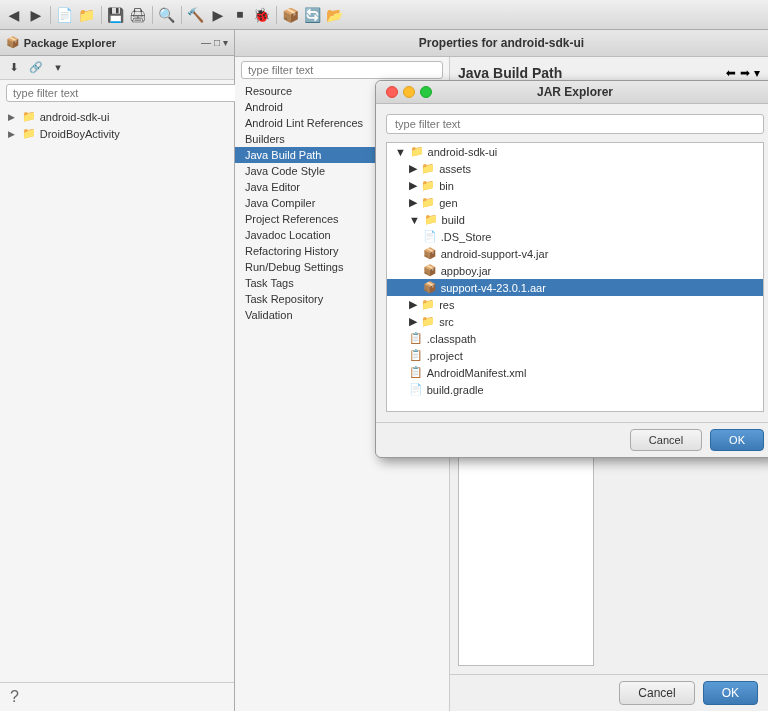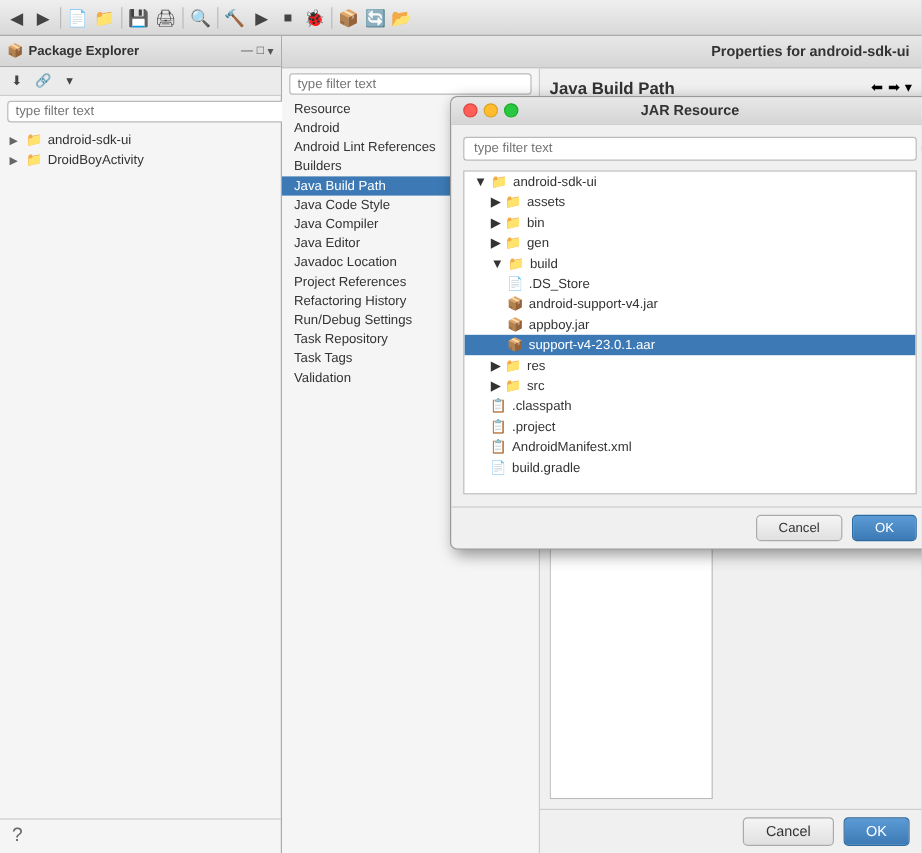--- a/index.html
+++ b/index.html
@@ -125,21 +125,21 @@
       position: absolute;
       top: 0; left: 0; right: 0; bottom: 0;
       background: #f0f0f0;
       display: flex;
       flex-direction: column;
     }
     .dialog-titlebar {
       background: linear-gradient(to bottom, #e8e8e8, #d5d5d5);
       border-bottom: 1px solid #bbb;
       padding: 6px 10px;
-      text-align: right;
+      text-align: center;
       font-size: 12px;
       color: #333;
       font-weight: bold;
     }
     .dialog-content {
       display: flex;
       flex: 1;
       overflow: hidden;
     }
 
@@ -498,42 +498,42 @@
           <div class="prop-nav-item indent-1">
             <span>Builders</span>
           </div>
           <div class="prop-nav-item indent-1 selected">
             <span>Java Build Path</span>
           </div>
           <div class="prop-nav-item indent-1">
             <span>Java Code Style</span>
           </div>
           <div class="prop-nav-item indent-1">
+            <span>Java Editor</span>
+          </div>
+          <div class="prop-nav-item indent-1">
             <span>Java Compiler</span>
           </div>
           <div class="prop-nav-item indent-1">
-            <span>Java Editor</span>
+            <span>Project References</span>
           </div>
           <div class="prop-nav-item indent-1">
             <span>Javadoc Location</span>
           </div>
           <div class="prop-nav-item indent-1">
-            <span>Project References</span>
-          </div>
-          <div class="prop-nav-item indent-1">
             <span>Refactoring History</span>
           </div>
           <div class="prop-nav-item indent-1">
             <span>Run/Debug Settings</span>
+          </div>
+          <div class="prop-nav-item indent-1">
+            <span>Task Tags</span>
           </div>
           <div class="prop-nav-item">
             <span>Task Repository</span>
-          </div>
-          <div class="prop-nav-item indent-1">
-            <span>Task Tags</span>
           </div>
           <div class="prop-nav-item">
             <span>Validation</span>
           </div>
         </div>
 
         <div style="flex:1; display:flex; flex-direction:column; overflow:hidden;">
           <div class="prop-content">
             <div class="prop-content-header">
               <span class="prop-title">Java Build Path</span>
@@ -609,21 +609,21 @@
       </div>
     </div>
 
     <div class="jar-modal">
       <div class="modal-titlebar" style="position:relative;">
         <div class="modal-traffic-lights">
           <div class="traffic-light tl-red"></div>
           <div class="traffic-light tl-yellow"></div>
           <div class="traffic-light tl-green"></div>
         </div>
-        <span class="modal-title">JAR Resource</span>
+        <span class="modal-title">JAR Explorer</span>
       </div>
       <div class="modal-body">
         <input class="modal-filter" type="text" placeholder="type filter text" style="">
         <div class="modal-tree">
 
           <div class="modal-tree-item indent-m1">
             <span>▼</span>
             <span>📁</span>
             <span>android-sdk-ui</span>
           </div>

